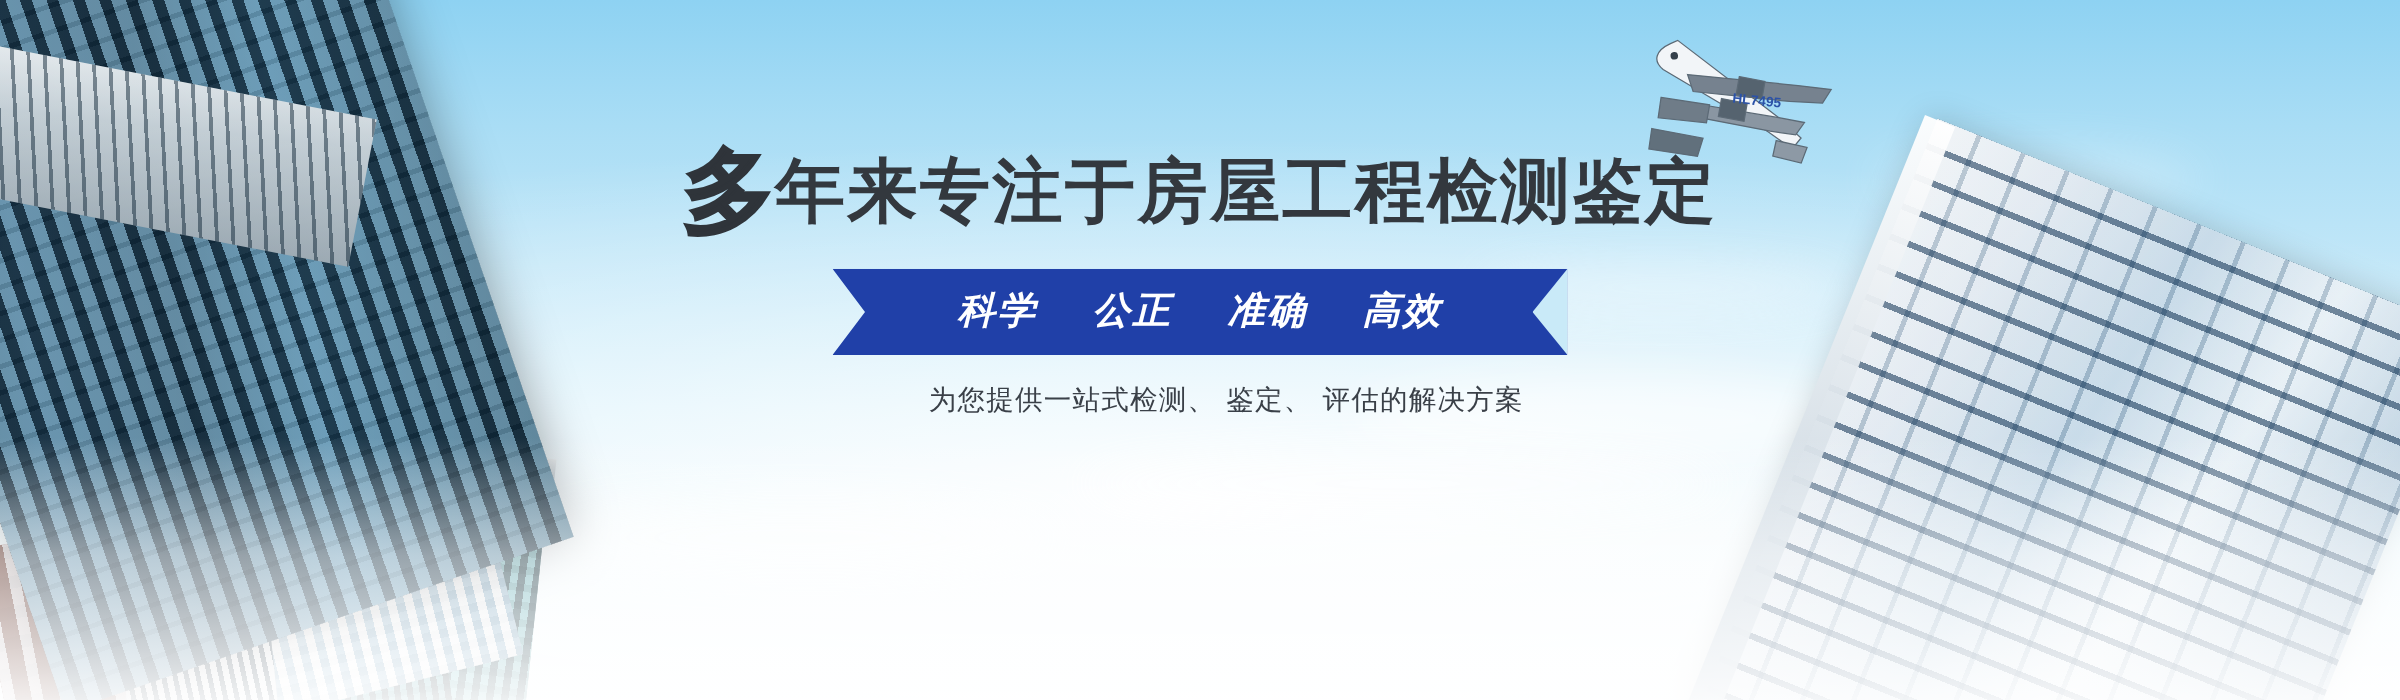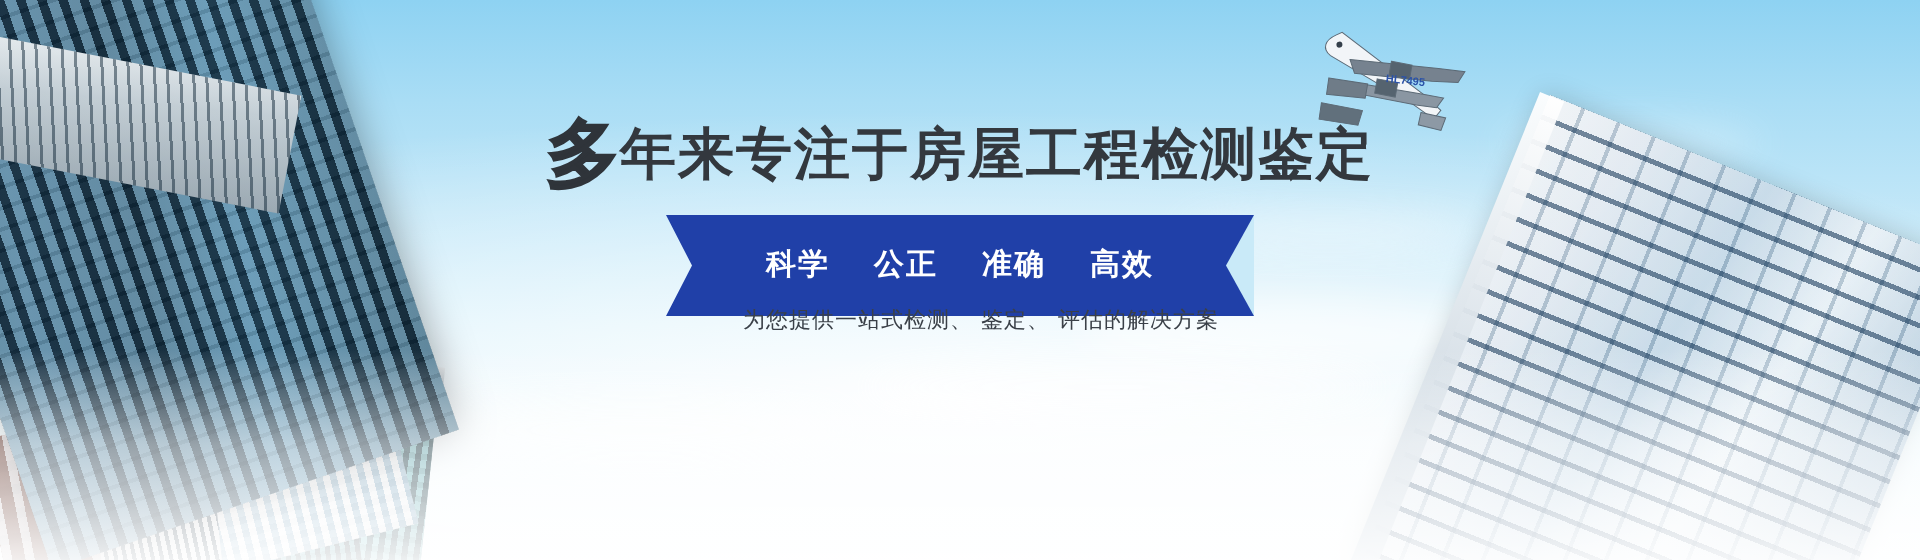--- a/index.html
+++ b/index.html
@@ -154,21 +154,21 @@
     padding:13px 78px 15px 78px;
     font-size:30px; letter-spacing:2px; font-weight:bold;
     font-family:"DejaVu Sans","Liberation Sans",sans-serif;
     clip-path:polygon(0 0, 100% 0, 100% 100%, 0 100%, 26px 50%);
   }
   .ribbon::after{
     content:""; position:absolute; right:0; top:0; width:28px; height:100%;
     background:#c9eaf8;
     clip-path:polygon(100% 0, 100% 100%, 0 50%);
   }
-  .ribbon .w{display:inline-block;margin:16px 22px;}
+  .ribbon .w{display:inline-block;margin:0 22px;font-style:italic;}
 
   .subtitle{
     position:absolute; left:0; right:0; top:305px;
     text-align:center; white-space:nowrap;
     font-size:22px; color:#3a4048; letter-spacing:1px;
     font-family:"DejaVu Sans","Liberation Sans",sans-serif;
     padding-left:42px;
   }
 </style>
 </head>

